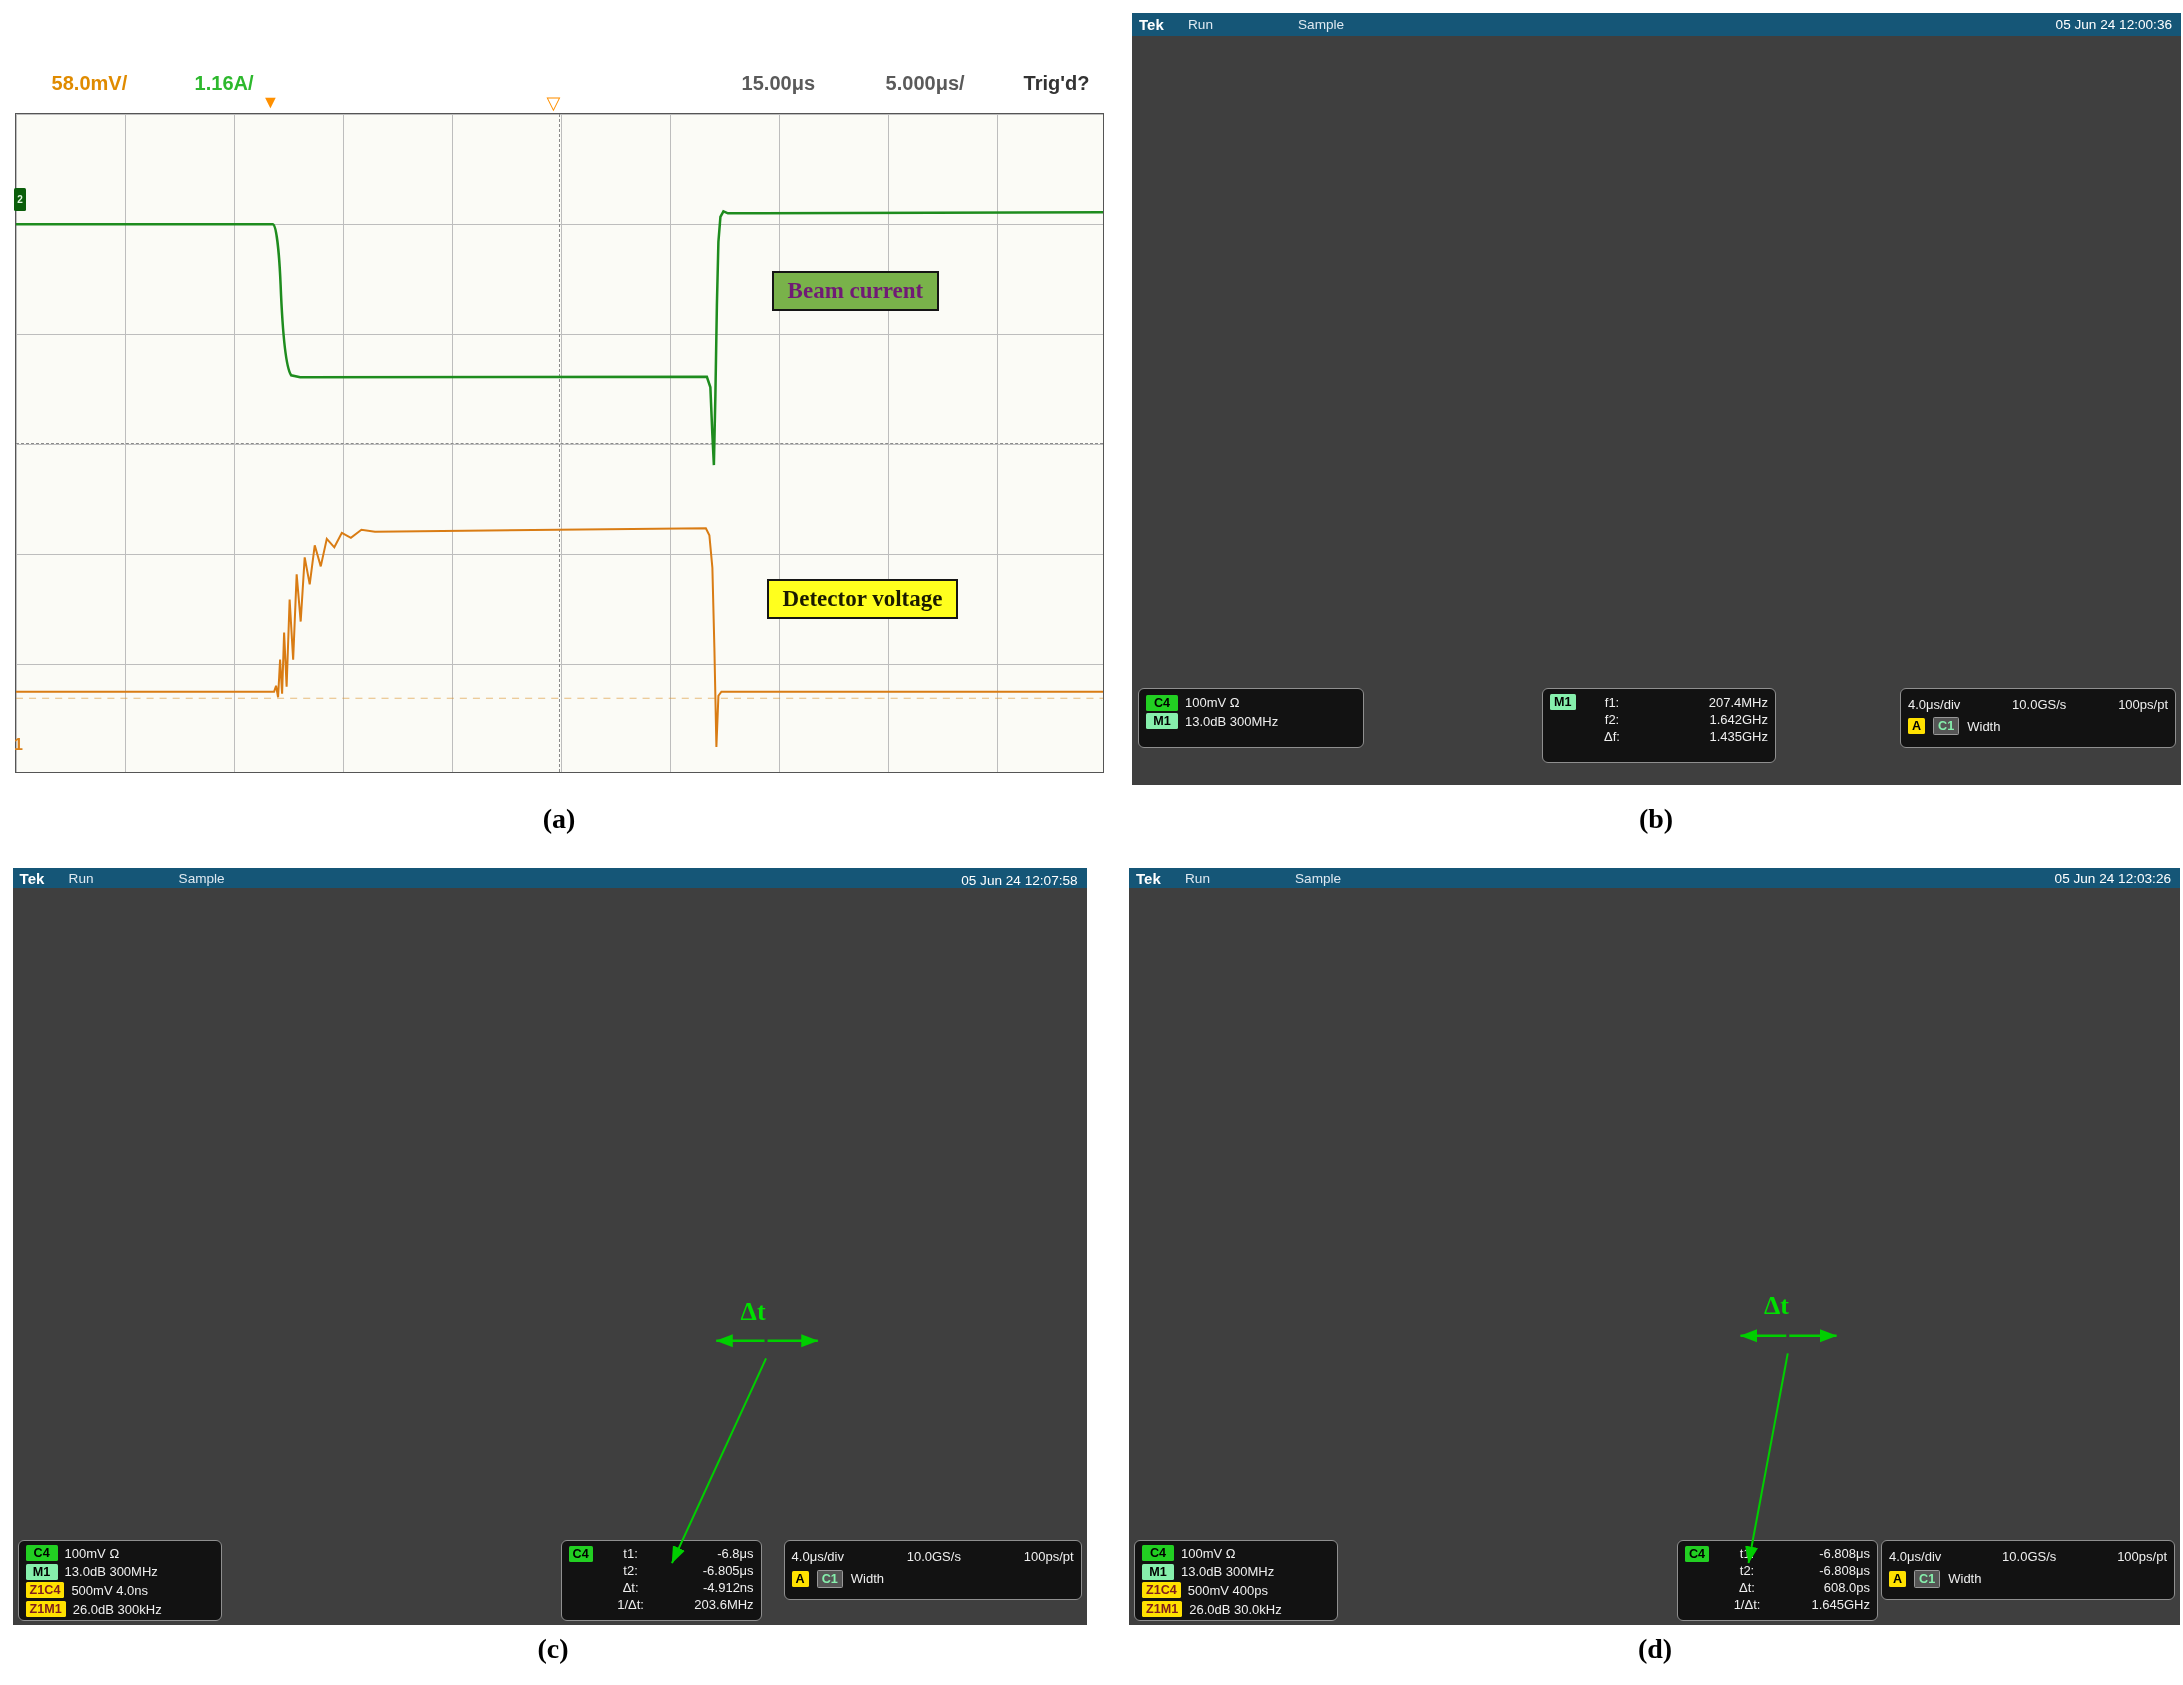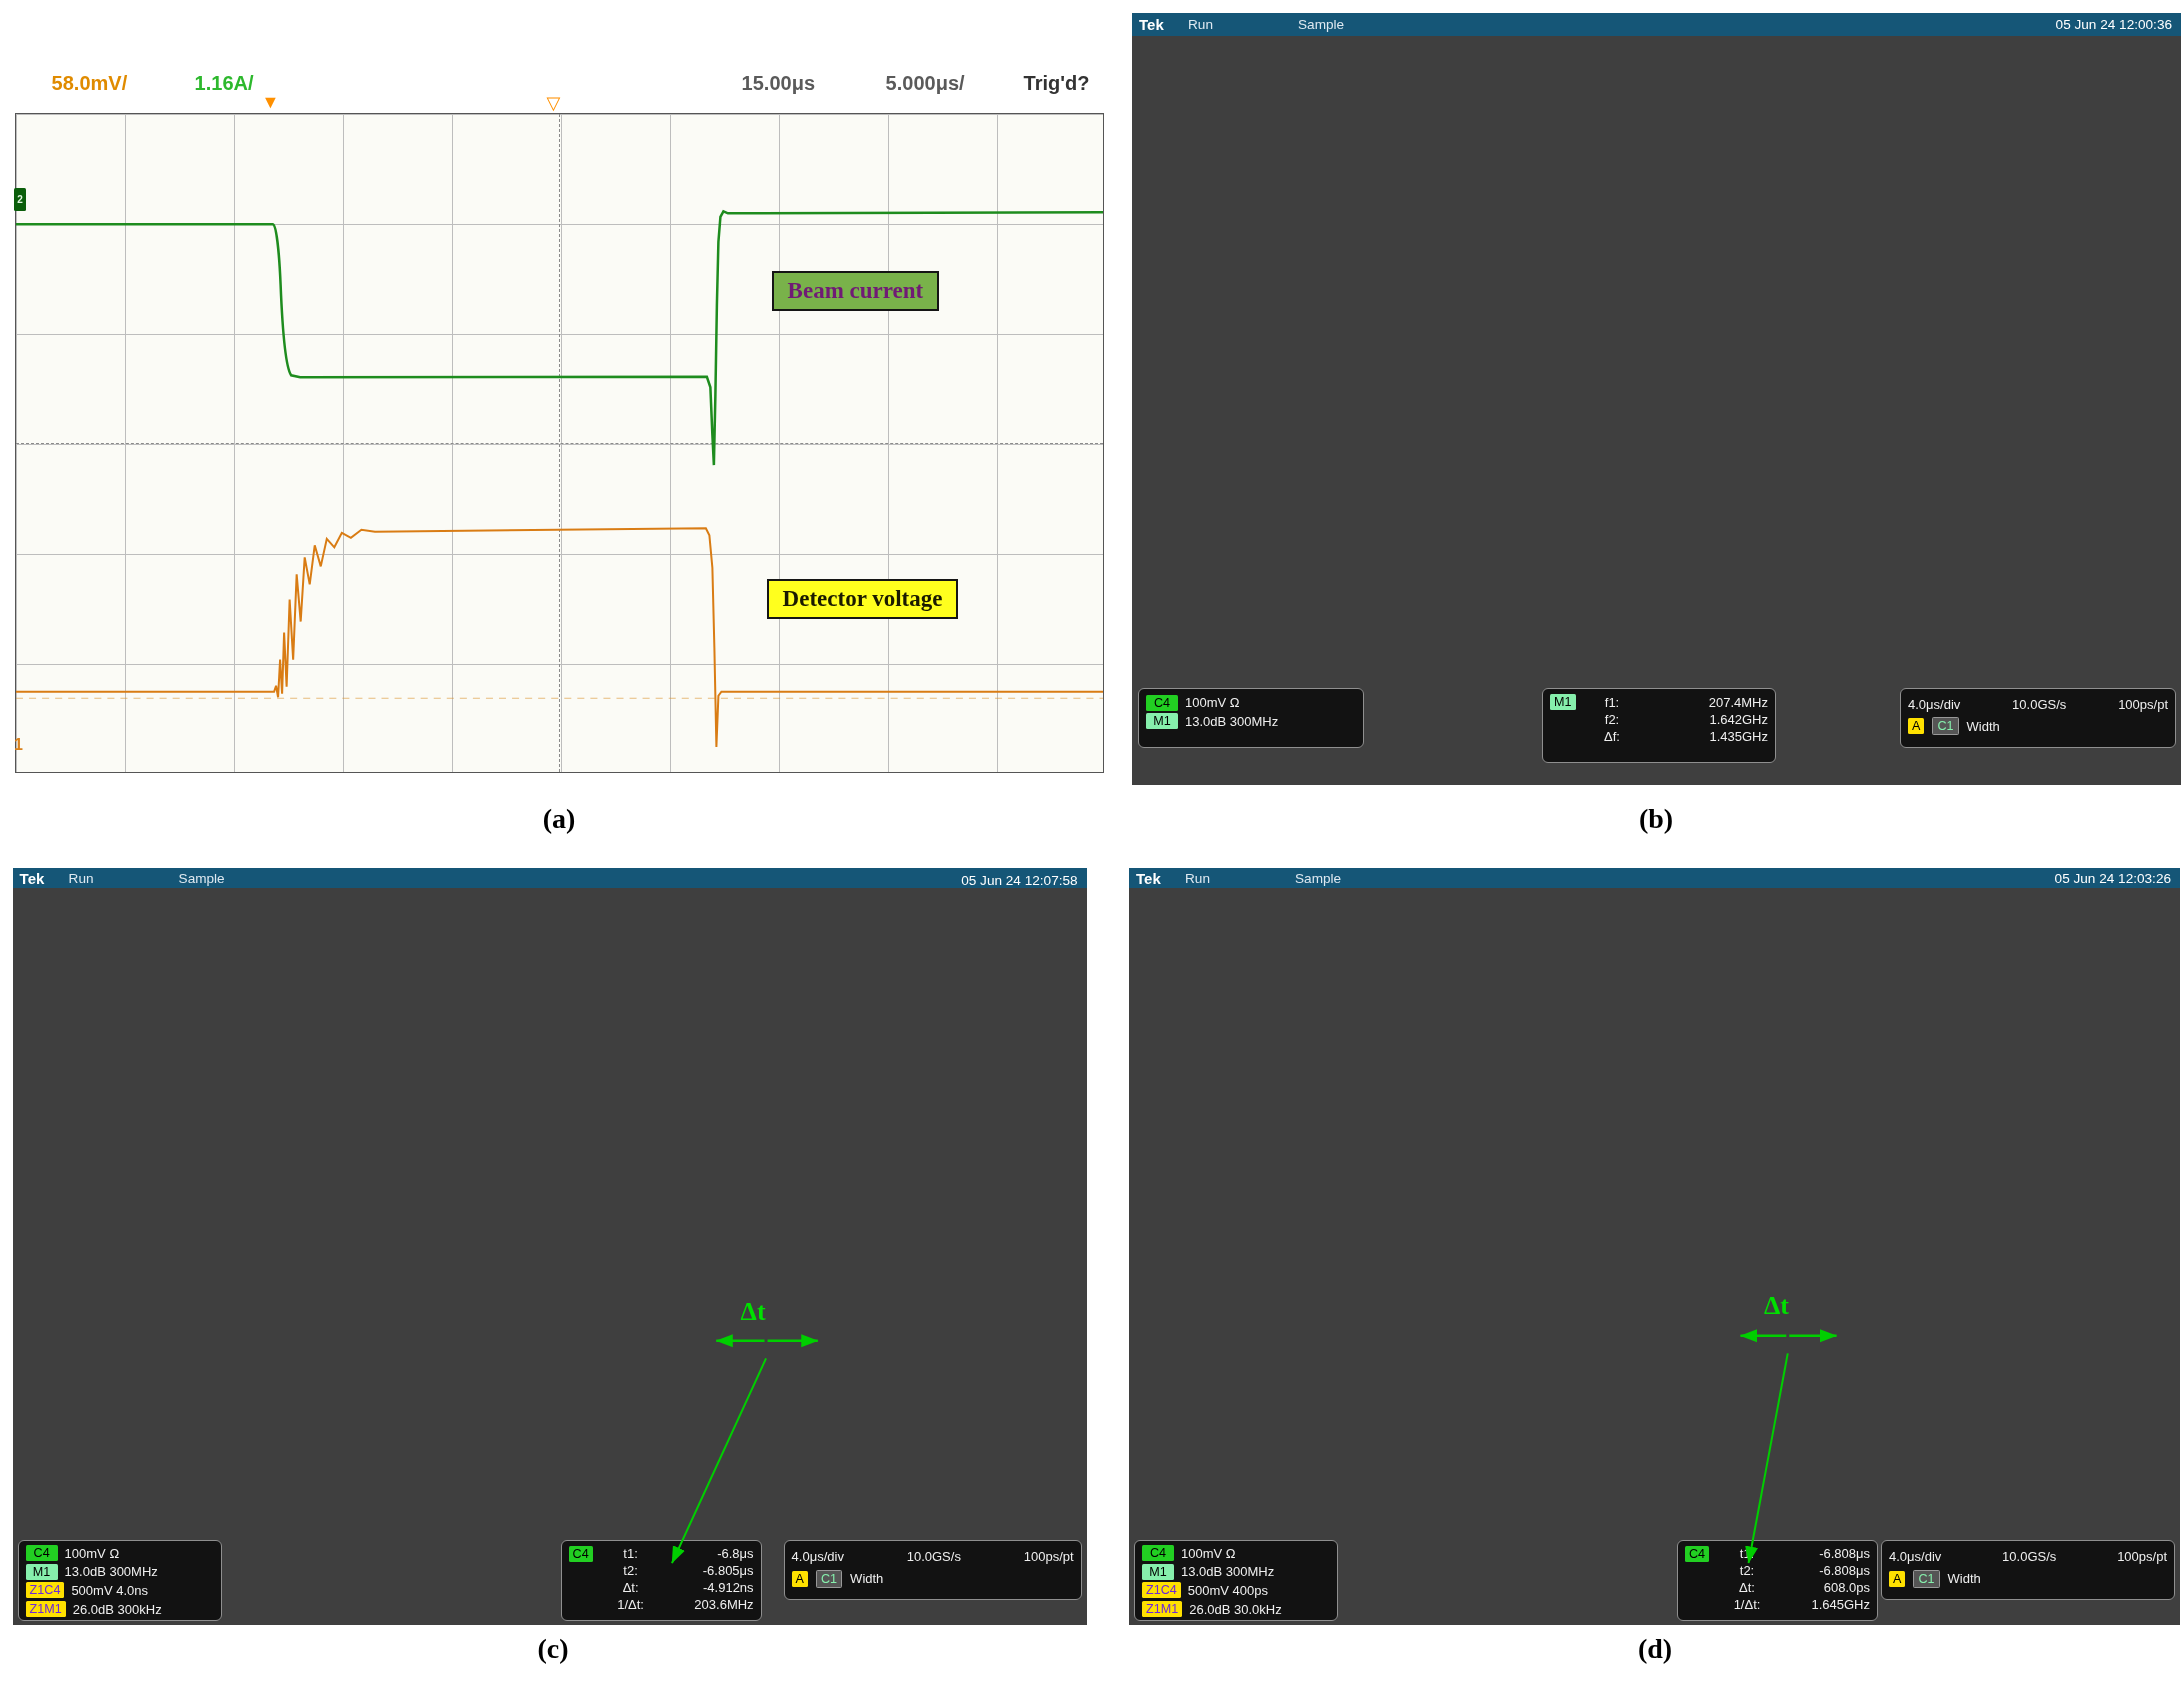--- a/index.html
+++ b/index.html
@@ -28,24 +28,24 @@
 
   
   .tekpanel{position:absolute;background:#3f3f3f;overflow:hidden;}
   .tbar{position:absolute;left:0;top:0;right:0;background:#155677;color:#dfe9f1;font:13.6px/1 "Liberation Sans",sans-serif;z-index:8;padding-left:48px;}
   .tbar span{position:absolute;white-space:nowrap;}
   .brand{font-weight:bold;color:#fff;font-size:15px;}
   .ttime{right:9px;color:#fff;}
   .screen{position:absolute;left:0;background:#000;overflow:hidden;
     background-image:repeating-linear-gradient(to right,rgba(255,255,255,.07) 0 0.5px,transparent 0.5px 105px),
                      repeating-linear-gradient(to bottom,rgba(255,255,255,.07) 0 0.5px,transparent 0.5px 65px);}
-  .chip{display:inline-block;padding:1px 4px;font-weight:normal;font-size:12.6px;border-radius:1.5px;text-align:center;white-space:nowrap;}
+  .chip{display:inline-block;padding:1px 4px;font-weight:bold;font-size:12.6px;border-radius:1.5px;text-align:center;white-space:nowrap;}
   .chip.c4{background:#22cf22;color:#000;}
   .chip.m1{background:#86efac;color:#000;}
-  .chip.z1{background:#ffe100;color:#6d28d9;}
+  .chip.z1{background:#ffe100;color:#7f1d1d;}
   .chip.ta{background:#ffe100;color:#000;}
   .chip.c1s{background:#555;color:#86efac;border:0.5px solid #999;}
   .bottomarea{position:absolute;left:0;right:0;background:#3f3f3f;z-index:7;}
   .bbox{position:absolute;background:#121212;border:1px solid #8f8f8f;border-radius:6px;color:#efefef;font:13px "Liberation Sans",sans-serif;padding:5px 7px;}
   .brow{display:flex;align-items:center;gap:7px;height:18.6px;}
   .brow .chip{min-width:32px;}
   .trow{display:flex;align-items:center;height:17px;}
   .chipcol{width:38px;}
   .k{min-width:48px;text-align:center;margin-right:8px;}
   .v{flex:1;text-align:right;}

